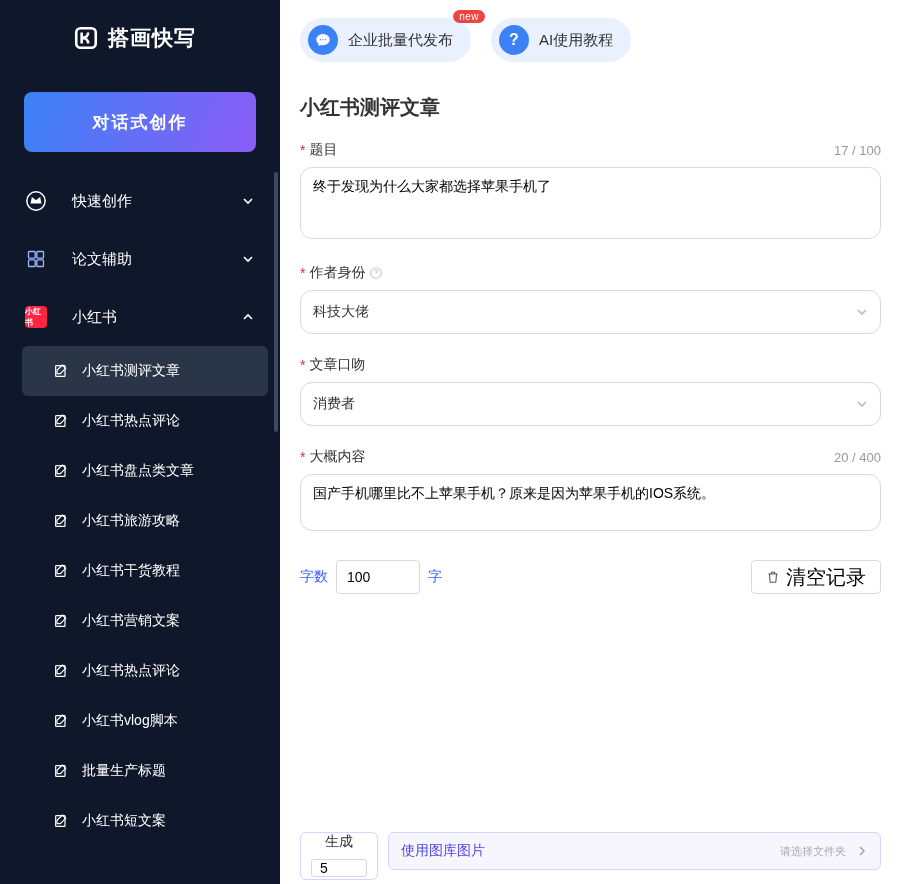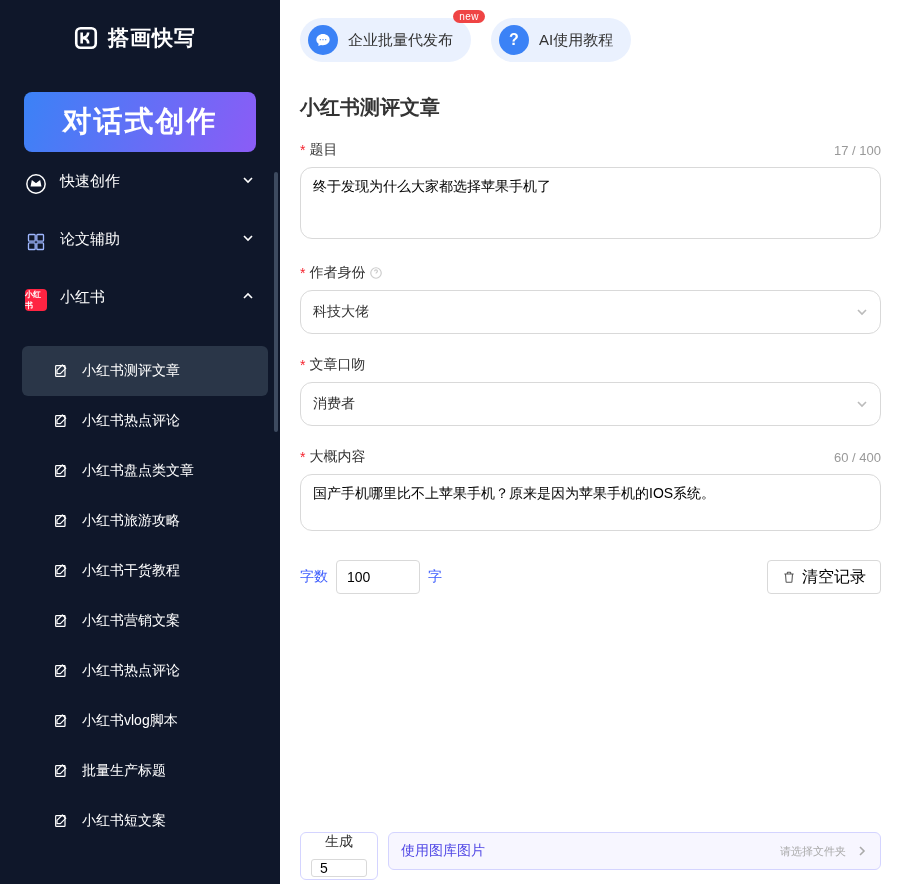--- a/index.html
+++ b/index.html
@@ -15,24 +15,24 @@
     --lightbg:#f9fafb;
   }
   *{box-sizing:border-box;}
   body{margin:0;font-family:-apple-system,BlinkMacSystemFont,"PingFang SC","Microsoft YaHei",sans-serif;font-size:14px;color:var(--text);}
   .app{display:flex;width:901px;height:884px;overflow:hidden;}
   
   .sidebar{width:280px;background:var(--dark);color:#fff;display:flex;flex-direction:column;position:relative;flex-shrink:0;}
   .logo{display:flex;align-items:center;gap:8px;padding:24px 0 24px 72px;}
   .logo-badge{width:28px;height:28px;border-radius:4px;display:inline-flex;align-items:center;justify-content:center;}
   .logo-text{font-size:21px;font-weight:600;letter-spacing:1px;}
-  .cta-btn{margin:16px 24px 20px;height:60px;border:none;border-radius:8px;background:linear-gradient(110deg,var(--grad1),var(--grad2));color:#fff;font-size:29px;font-weight:600;letter-spacing:2px;cursor:pointer;}
+  .cta-btn{margin:16px 24px 20px;height:60px;border:none;border-radius:8px;background:linear-gradient(110deg,var(--grad1),var(--grad2));color:#fff;font-size:17px;font-weight:600;letter-spacing:2px;cursor:pointer;}
   .nav{padding:0 12px;overflow:hidden;position:relative;}
   .nav-scroll-indicator{position:absolute;right:2px;top:0;width:4px;height:260px;background:#3d4a5f;border-radius:2px;}
-  .nav-item{display:flex;align-items:flex-start;gap:12px;height:58px;padding:0 12px;border-radius:6px;cursor:pointer;}
+  .nav-item{display:flex;align-items:center;gap:24px;height:58px;padding:0 12px;border-radius:6px;cursor:pointer;}
   .nav-item .icn{width:24px;height:24px;display:inline-flex;align-items:center;justify-content:center;flex-shrink:0;}
   .nav-item .lbl{flex:1;font-size:15px;}
   .nav-item .caret{width:16px;height:16px;display:inline-flex;align-items:center;justify-content:center;}
   .sub-nav{padding-left:10px;}
   .sub-item{display:flex;align-items:center;gap:12px;height:50px;padding:0 14px 0 30px;border-radius:6px;cursor:pointer;font-size:14px;}
   .sub-item.active{background:#2a3648;}
   .sub-item .sicn{width:18px;height:18px;display:inline-flex;align-items:center;justify-content:center;flex-shrink:0;}
   
   .main{flex:1;background:#fff;display:flex;flex-direction:column;min-width:0;}
   .topbar{display:flex;align-items:center;gap:20px;padding:18px 20px;}
@@ -49,21 +49,21 @@
   .counter{margin-left:auto;color:#999;font-size:13px;}
   .ta,.sel,.inp{width:100%;border:1px solid var(--border);border-radius:12px;padding:10px 12px;font-family:inherit;font-size:14px;resize:none;outline:none;}
   .ta-sm{height:72px;}
   .ta-md{height:57px;}
   .sel{display:flex;align-items:center;justify-content:space-between;height:44px;cursor:pointer;}
   .sel .chev{color:#bbb;}
   .row-tools{display:flex;align-items:center;gap:8px;margin-top:4px;}
   .blue-lbl{color:#3b5bfd;font-size:14px;}
   .num-inp{width:84px;height:34px;border:1px solid var(--border);border-radius:4px;padding:0 10px;font-size:14px;outline:none;}
   .spacer{flex:1;}
-  .ghost-btn{display:flex;align-items:center;gap:6px;height:34px;padding:0 14px;border:1px solid var(--border);border-radius:4px;background:#fff;cursor:pointer;font-size:16px;}
+  .ghost-btn{display:flex;align-items:center;gap:6px;height:34px;padding:0 14px;border:1px solid var(--border);border-radius:4px;background:#fff;cursor:pointer;font-size:20px;}
   .bottom-bar{margin-top:auto;display:flex;gap:10px;padding:10px 0 4px;}
   .gen-group{display:flex;align-items:center;border:1px solid #d4d4ff;border-radius:6px;height:48px;padding:0 10px;background:#fff;gap:8px;flex-direction:column;}
   .gen-group .g-lbl{font-size:14px;}
   .gen-group .g-inp{width:56px;height:28px;border:1px solid var(--border);border-radius:3px;text-align:left;padding:0 8px;font-size:14px;outline:none;}
   .lib-group{flex:1;display:flex;align-items:center;border:1px solid #d4d4ff;border-radius:6px;height:38px;padding:0 12px;background:#f7f6ff;gap:10px;cursor:pointer;}
   .lib-group .ll{color:var(--blue);font-weight:500;}
   .lib-group .ph{margin-left:auto;color:#aaa;font-size:11px;}
   .lib-group .chev{color:#aaa;}
   
   svg{display:block;}
@@ -291,21 +291,21 @@
                 <path d="M2 4l4 4 4-4" stroke="#bbb" stroke-width="1.6" fill="none"></path>
               </svg>
             </span>
         </div>
       </div>
 
       <div class="fld">
         <div class="fld-label">
           <span class="req">*</span>
           <span>大概内容</span>
-          <span class="counter">60 / 400</span>
+          <span class="counter">20 / 400</span>
         </div>
         <textarea class="ta ta-md" style="">国产手机哪里比不上苹果手机？原来是因为苹果手机的IOS系统。</textarea>
       </div>
 
       <div class="row-tools">
         <span class="blue-lbl">字数</span>
         <input class="num-inp" value="100" style="">
         <span class="blue-lbl">字</span>
         <span class="spacer"></span>
         <button class="ghost-btn">

